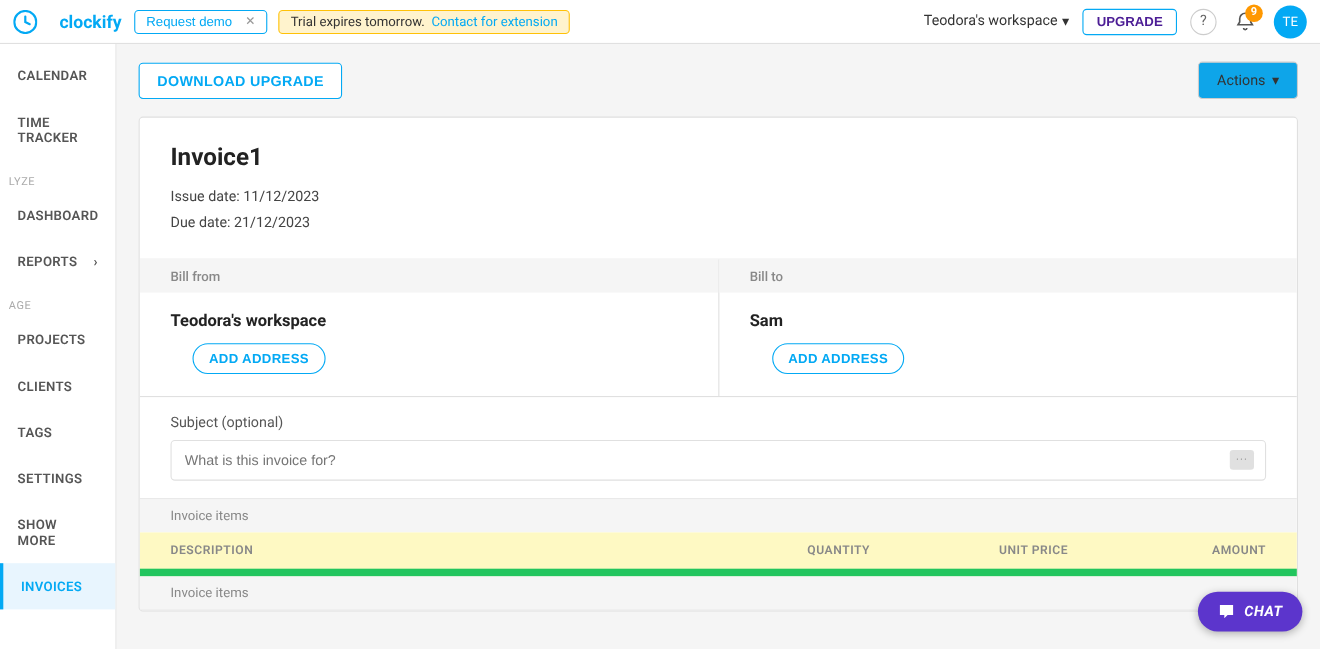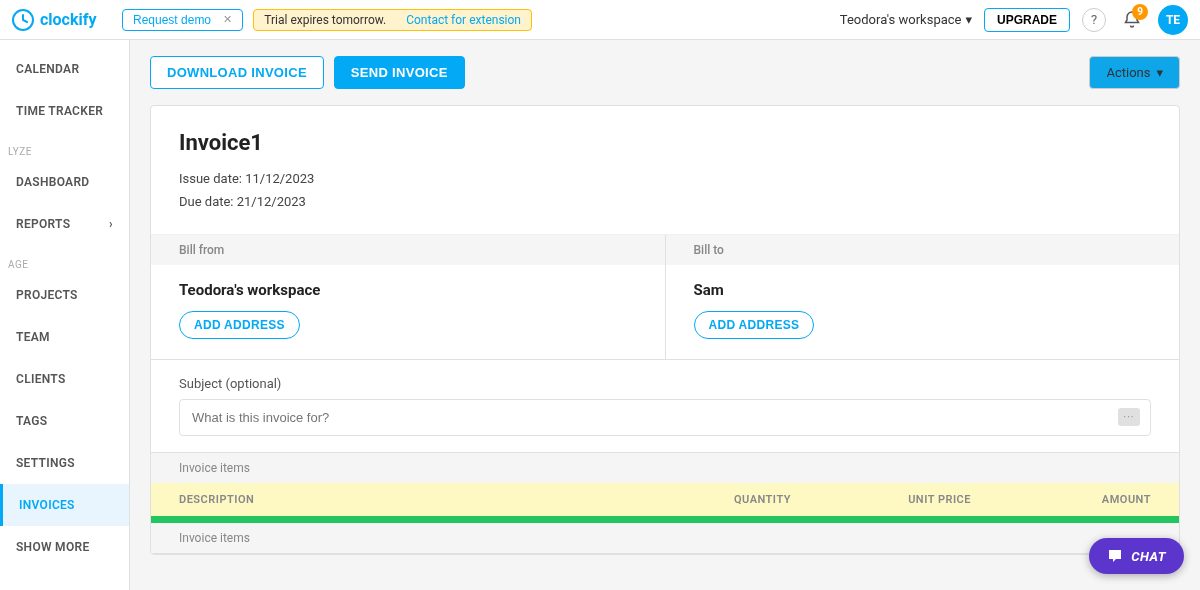--- a/index.html
+++ b/index.html
@@ -13,38 +13,38 @@
       display: flex;
       align-items: center;
       padding: 0 12px;
       gap: 10px;
       flex-shrink: 0;
       z-index: 10;
     }
     .logo {
       display: flex;
       align-items: center;
-      gap: 6px;
+      gap: 20px;
       font-weight: 700;
       font-size: 16px;
       color: #03a9f4;
       min-width: 100px;
     }
     .logo-icon {
       width: 22px;
       height: 22px;
     }
     .trial-banner {
       background: #fff3cd;
       border: 1px solid #ffc107;
       border-radius: 4px;
       padding: 3px 10px;
       font-size: 12px;
       display: flex;
-      gap: 20px;
+      gap: 6px;
     }
     .trial-banner .contact-link { color: #03a9f4; text-decoration: none; }
     .request-demo-btn {
       border: 1px solid #03a9f4;
       color: #03a9f4;
       background: #fff;
       border-radius: 4px;
       padding: 3px 10px;
       font-size: 12px;
       cursor: pointer;
@@ -65,21 +65,21 @@
     .workspace-selector {
       font-size: 13px;
       color: #333;
       display: flex;
       align-items: center;
       gap: 4px;
       cursor: pointer;
     }
     .upgrade-btn {
       border: 1px solid #03a9f4;
-      color: #000000;
+      color: #4c1d95;
       background: #fff;
       border-radius: 4px;
       padding: 4px 12px;
       font-size: 12px;
       font-weight: 600;
       cursor: pointer;
     }
     .help-btn {
       width: 24px; height: 24px;
       border-radius: 50%;
@@ -104,34 +104,34 @@
       font-size: 10px;
       display: flex; align-items: center; justify-content: center;
       font-weight: 700;
     }
     .avatar {
       width: 30px; height: 30px;
       border-radius: 50%;
       background: #03a9f4;
       color: #fff;
       display: flex; align-items: center; justify-content: center;
-      font-size: 12px; font-weight: 700;
+      font-size: 12px; font-weight: 400;
       cursor: pointer;
     }
 
     
     .main-layout {
       display: flex;
       flex: 1;
       overflow: hidden;
     }
 
     
     .sidebar {
-      width: 130px;
+      width: 106px;
       background: #fff;
       border-right: 1px solid #e0e0e0;
       display: flex;
       flex-direction: column;
       flex-shrink: 0;
       overflow-y: auto;
       padding-top: 8px;
     }
     .sidebar-item {
       padding: 14px 16px;
@@ -265,20 +265,21 @@
       border: 1px solid #03a9f4;
       color: #03a9f4;
       background: #fff;
       padding: 6px 14px;
       border-radius: 14px;
       font-size: 12px;
       font-weight: 600;
       cursor: pointer;
       letter-spacing: 0.3px;
       text-transform: uppercase;
+      margin-left: 20px;
     }
 
     
     .subject-section {
       padding: 16px 28px;
       border-bottom: 1px solid #e0e0e0;
     }
     .subject-label {
       font-size: 13px;
       color: #555;
@@ -425,45 +426,41 @@
     </div>
     <div class="sidebar-item">
       <span>REPORTS</span>
       <span>›</span>
     </div>
     <div class="sidebar-section-label">AGE</div>
     <div class="sidebar-item">
       <span>PROJECTS</span>
     </div>
     <div class="sidebar-item">
-      <span>TEAM</span>
-    </div>
-    <div class="sidebar-item">
       <span>CLIENTS</span>
     </div>
     <div class="sidebar-item">
       <span>TAGS</span>
     </div>
     <div class="sidebar-item">
       <span>SETTINGS</span>
+    </div>
+    <div class="sidebar-item">
+      <span>SHOW MORE</span>
     </div>
     <div class="sidebar-item active">
       <span>INVOICES</span>
     </div>
-    <div class="sidebar-item">
-      <span>SHOW MORE</span>
-    </div>
   </div>
 
   <div class="content">
     <div class="content-inner">
 
       <div class="invoice-toolbar">
-        <button class="btn-outline-blue">DOWNLOAD INVOICE</button>
-        <button class="btn-filled-blue">SEND INVOICE</button>
+        <button class="btn-outline-blue">DOWNLOAD UPGRADE</button>
         <div class="actions-dropdown">
           <span>Actions</span>
           <span>▾</span>
         </div>
       </div>
 
       <div class="invoice-card">
 
         <div class="invoice-header">
           <div class="invoice-title">Invoice1</div>

